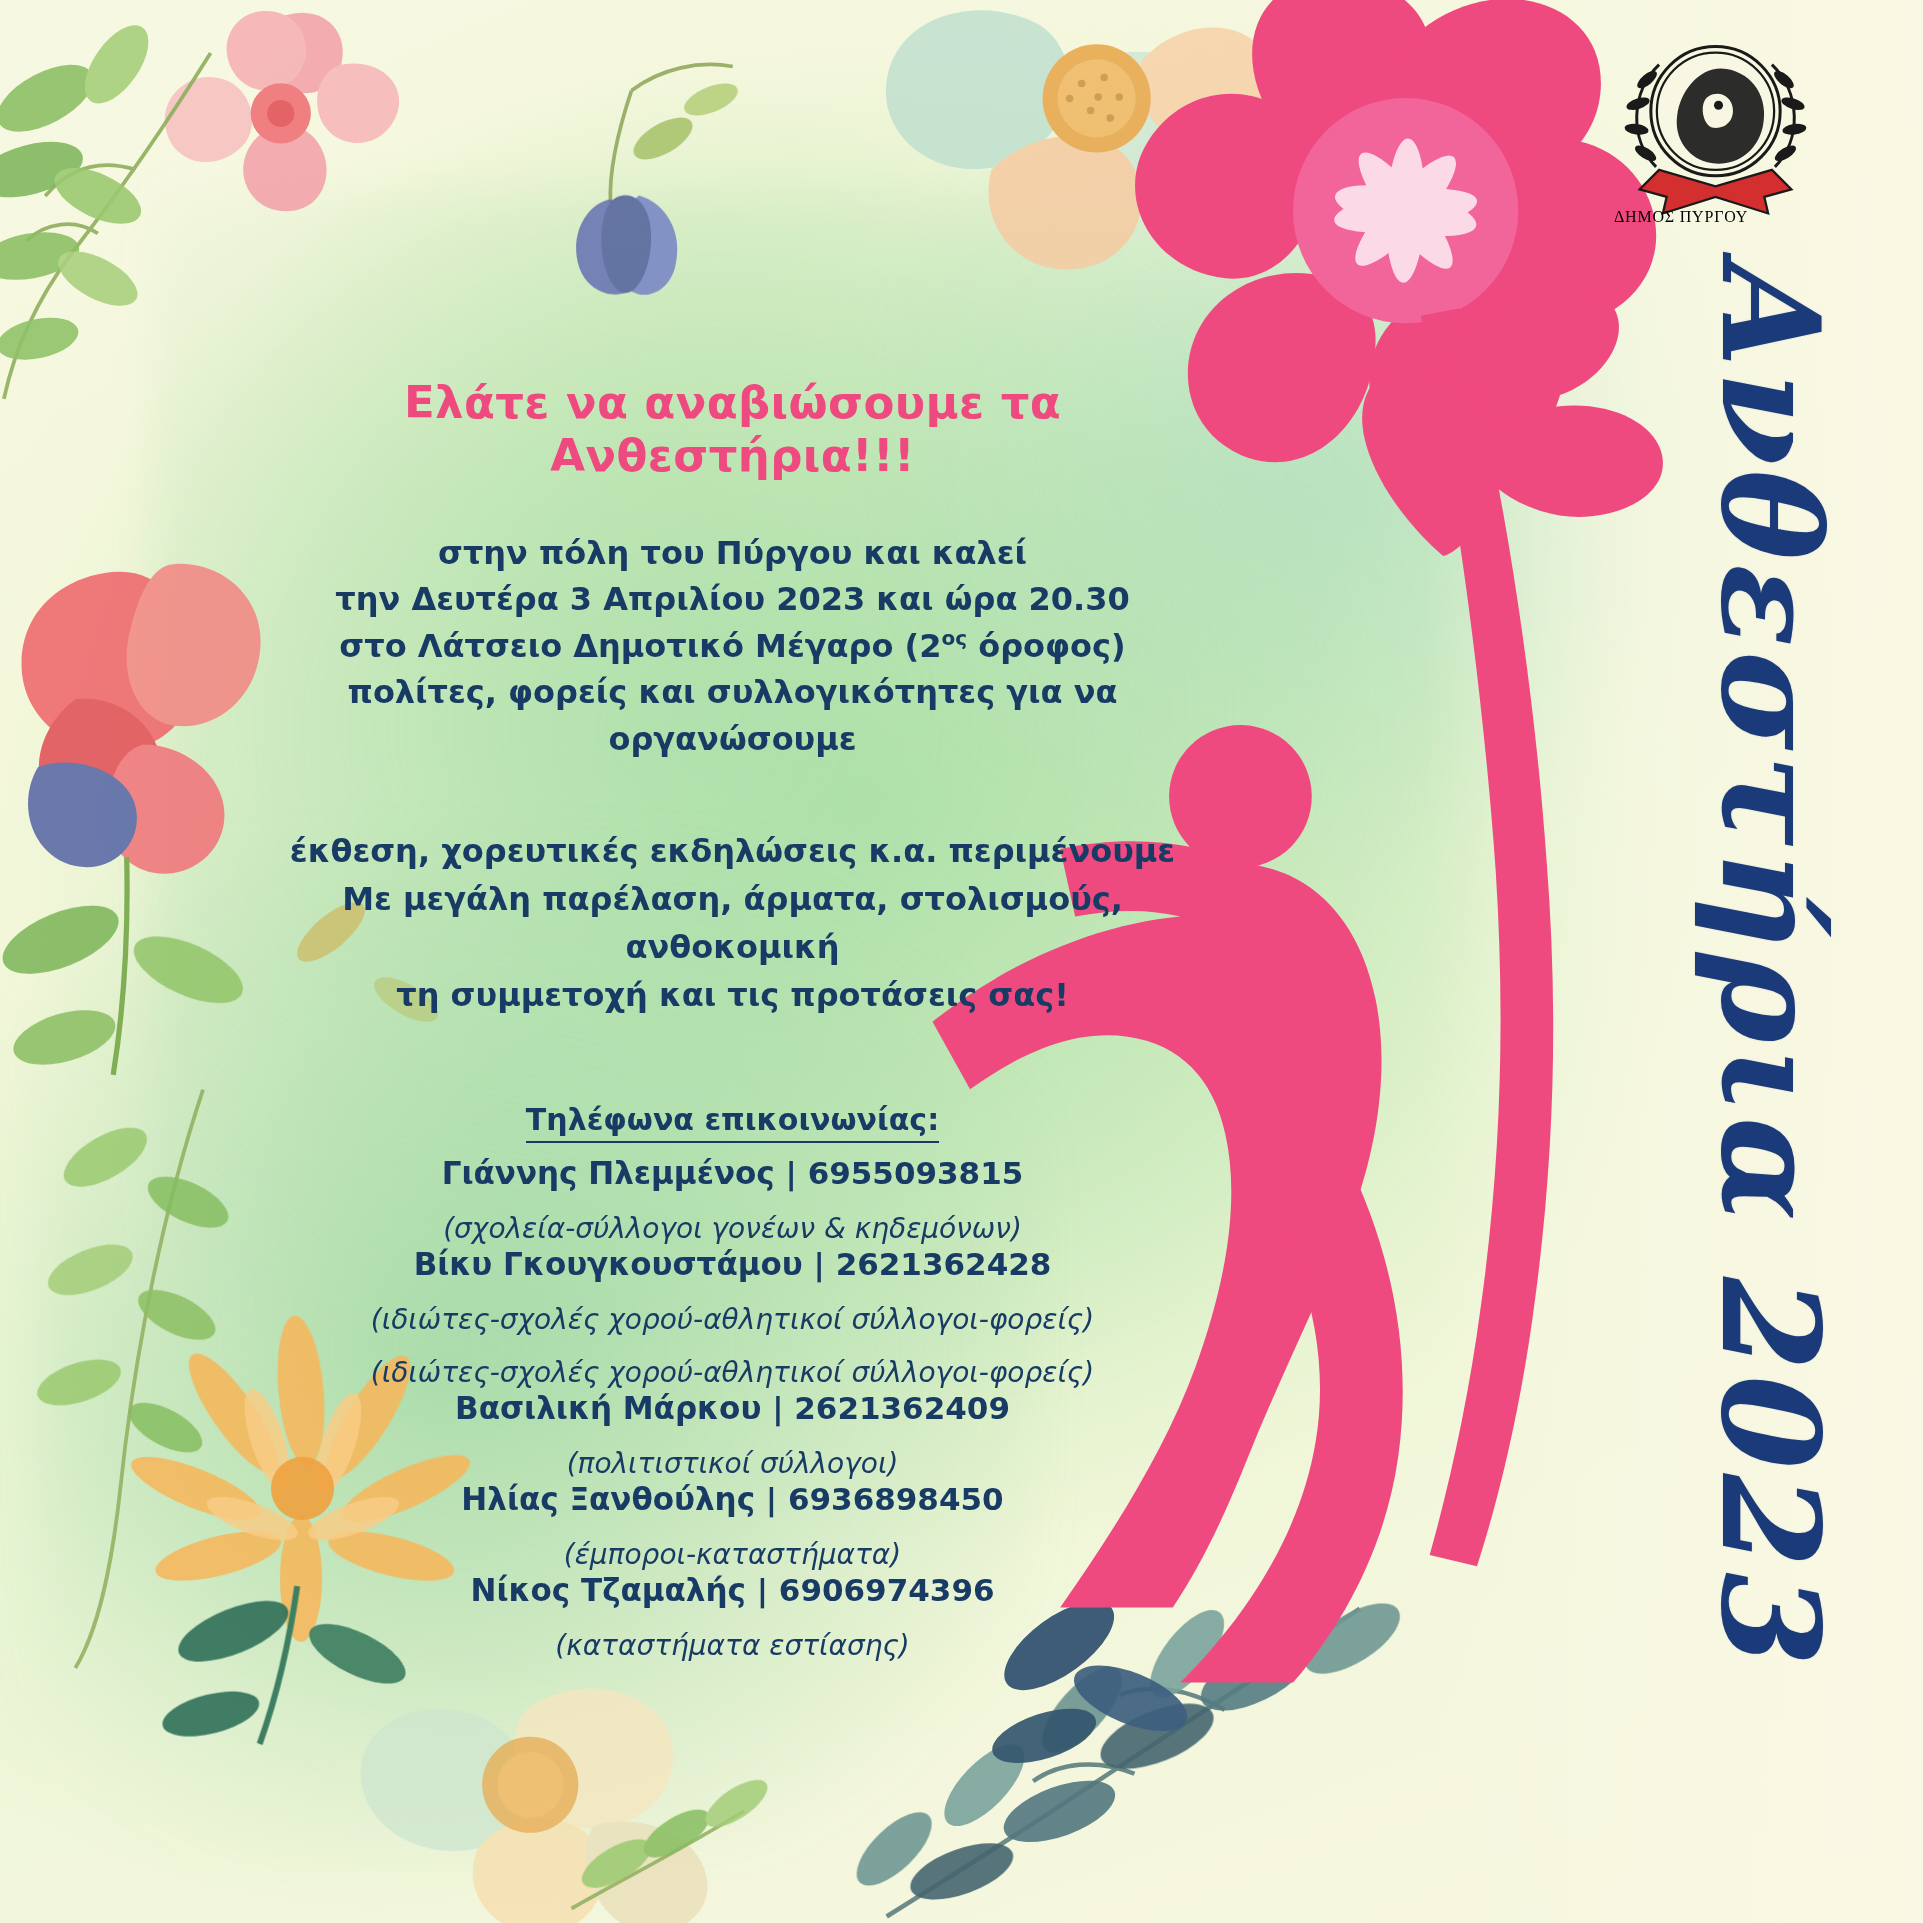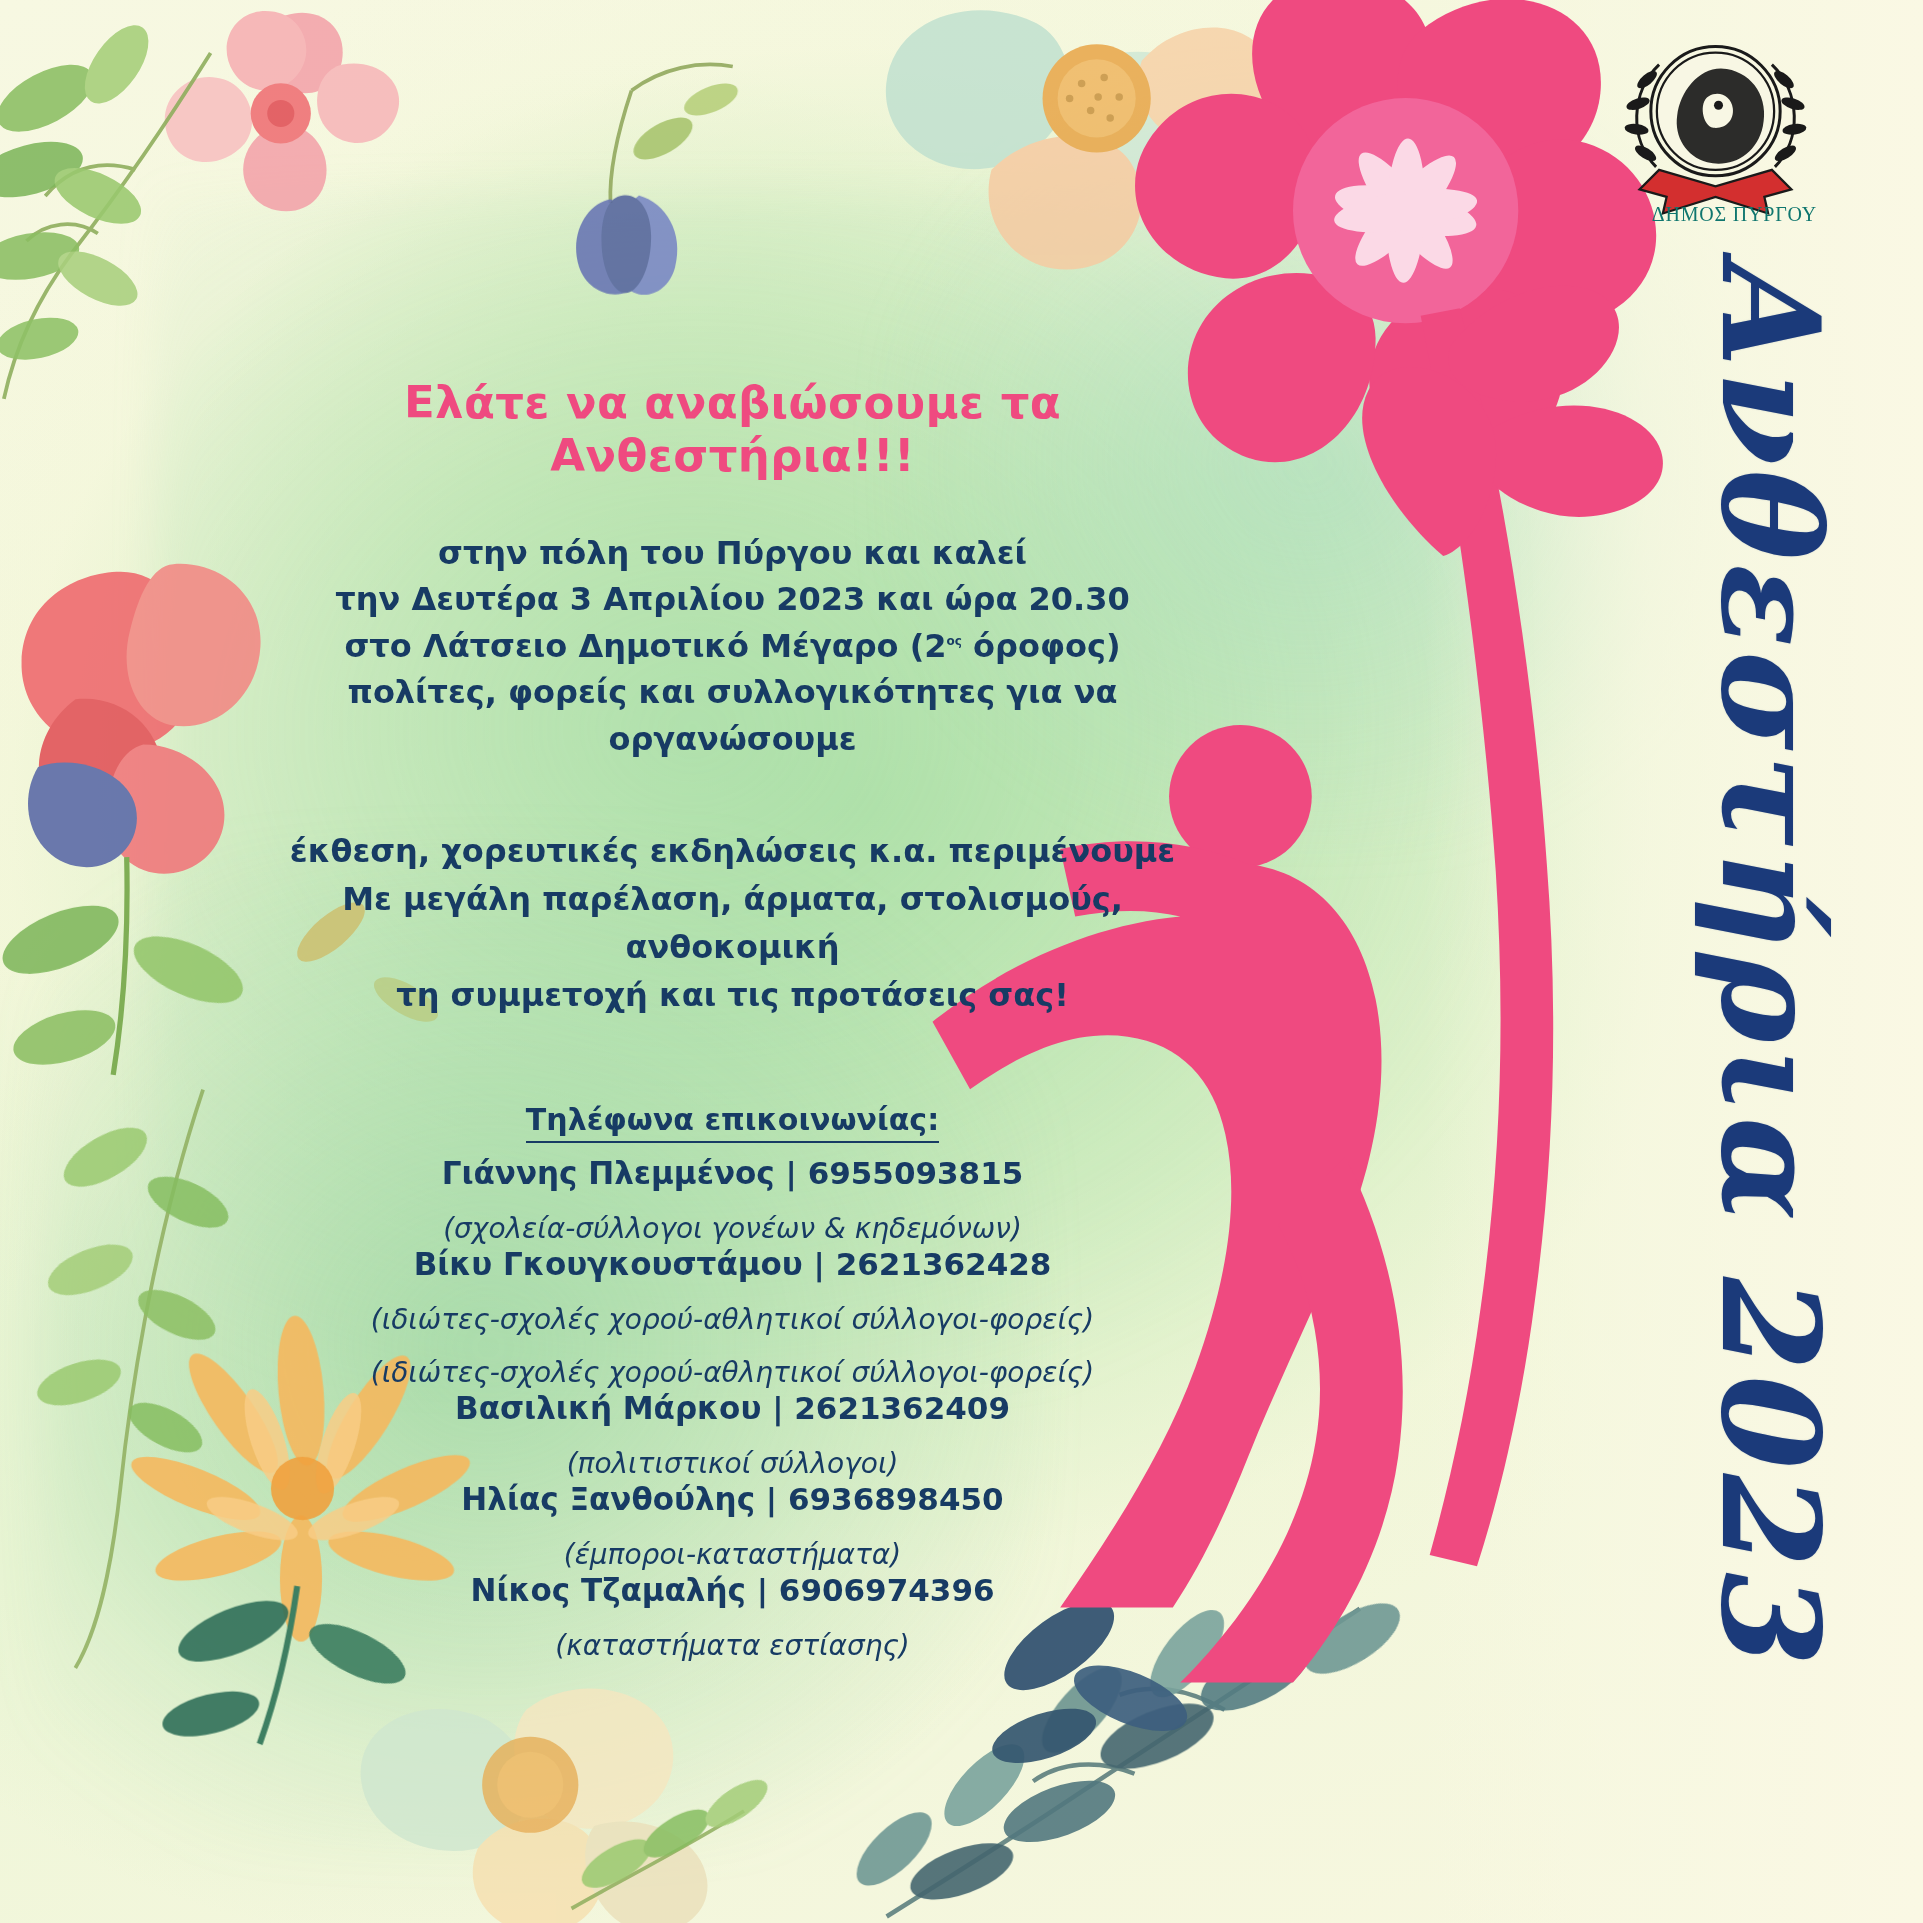--- a/index.html
+++ b/index.html
@@ -63,24 +63,24 @@
     position: absolute;
     top: 27px;
     right: 107px;
     width: 203px;
     height: 203px;
   }
   .crest-label {
     position: absolute;
     bottom: 4.5px;
     left: 0; right: 0;
-    text-align: right;
-    font-size: 20px;
+    text-align: left;
+    font-size: 16px;
     letter-spacing: 0.8px;
-    color: #0f766e;
+    color: #000000;
     font-family: "Liberation Serif", serif;
   }
 
   
   .side-title {
     position: absolute;
     right: 41px;
     top: 316px;
     width: 225px;
     height: 1413px;
@@ -119,21 +119,21 @@
     margin-bottom: 48px;
     font-family: "DejaVu Sans", sans-serif;
   }
   .para {
     color: #173b64;
     font-size: 32px;
     line-height: 1.45;
     font-weight: 600;
   }
   .para .b { font-weight: 700; }
-  .para .sup { font-size: 12px; vertical-align: super; text-align: right; }
+  .para .sup { font-size: 20px; vertical-align: super; text-align: right; }
   .para-2 {
     margin-top: 65px;
     font-size: 32px;
     line-height: 1.5;
     font-weight: 700;
     color: #173b64;
   }
 
   
   .contacts {

